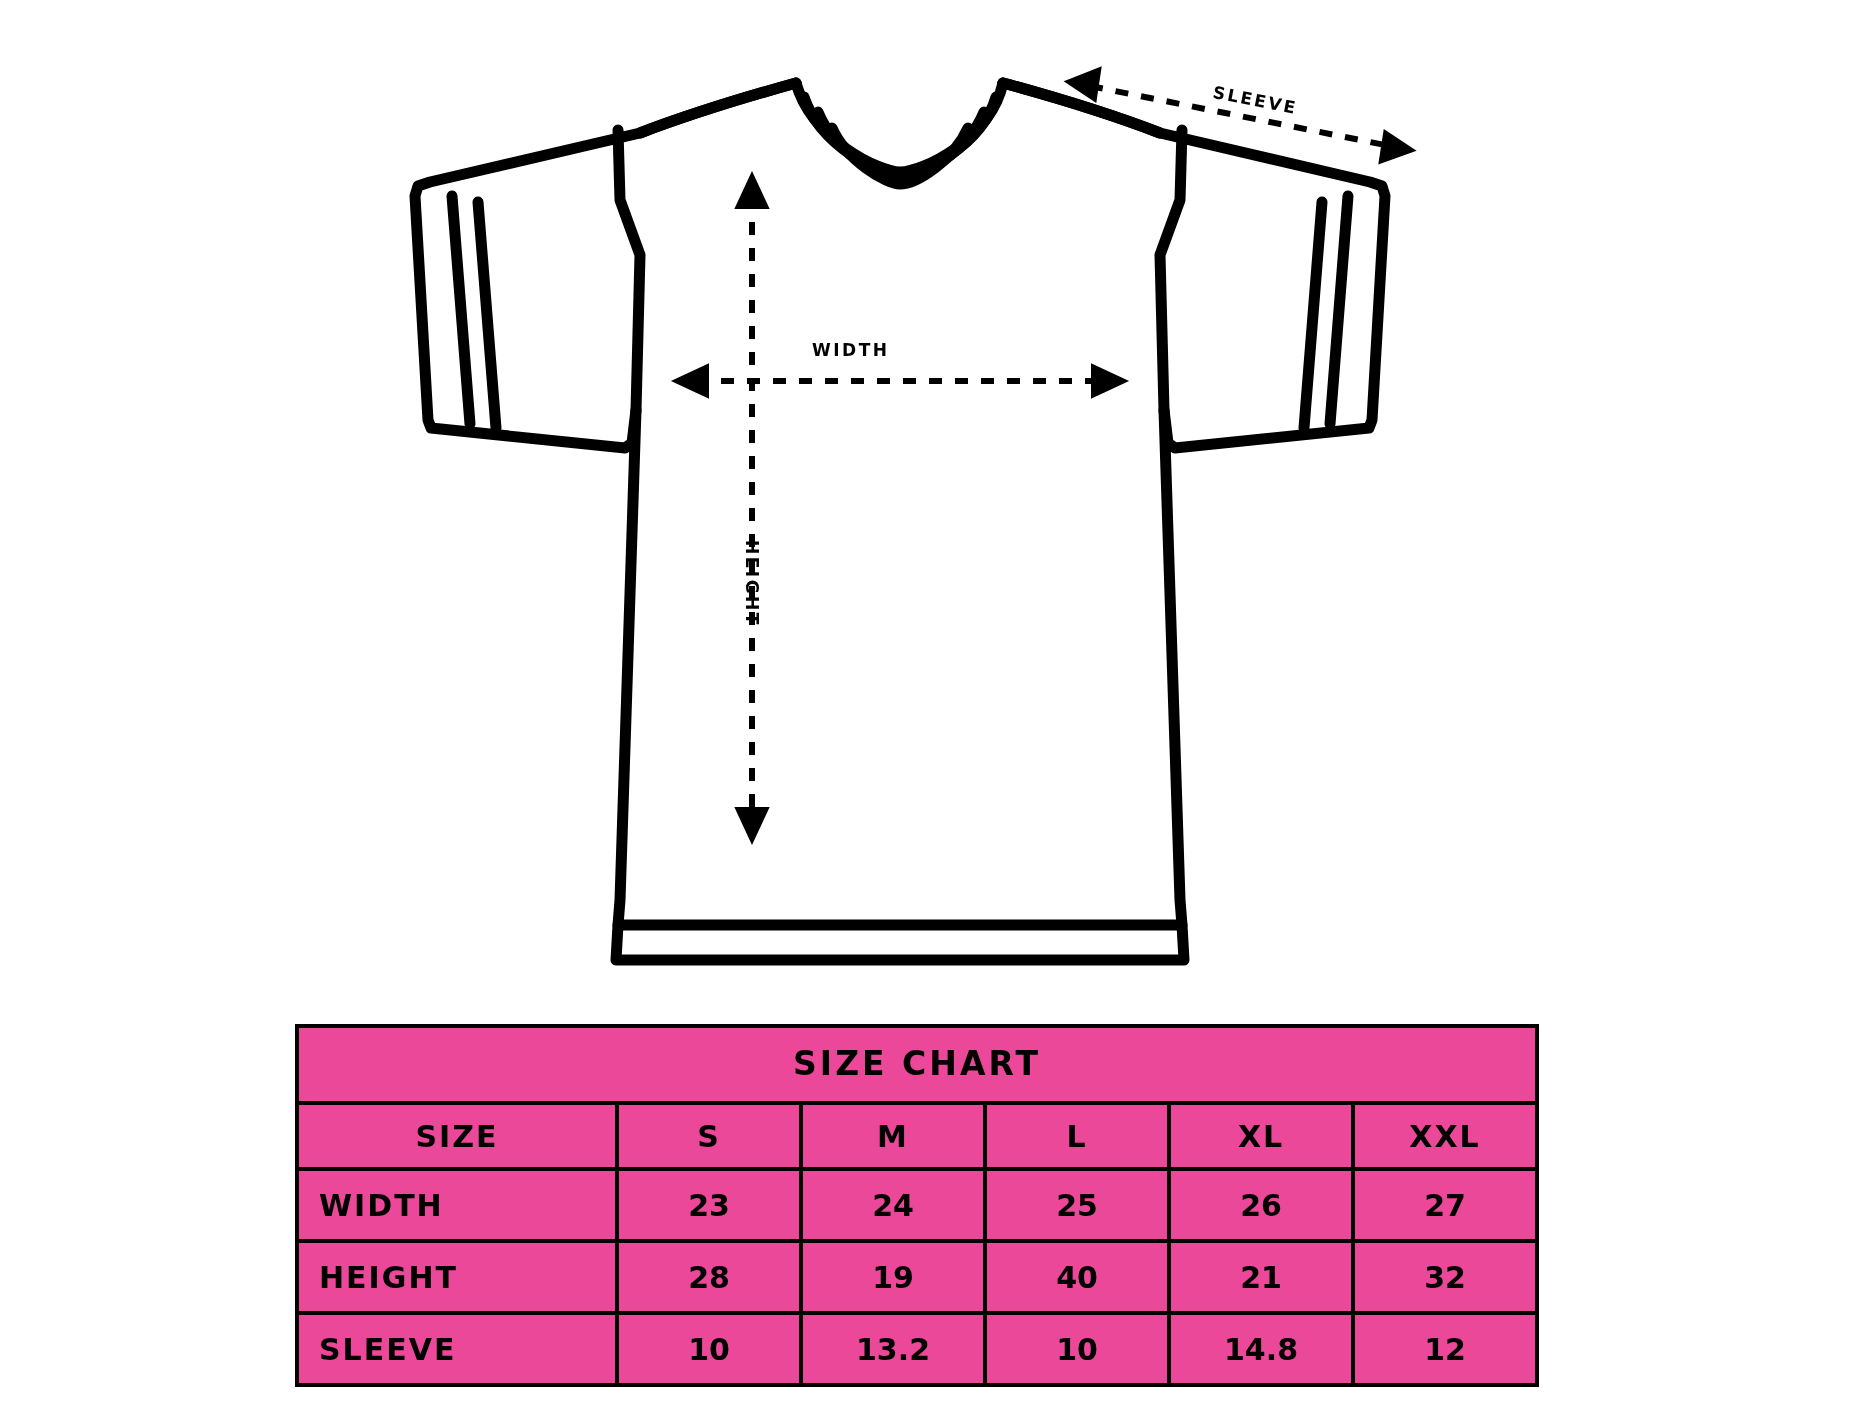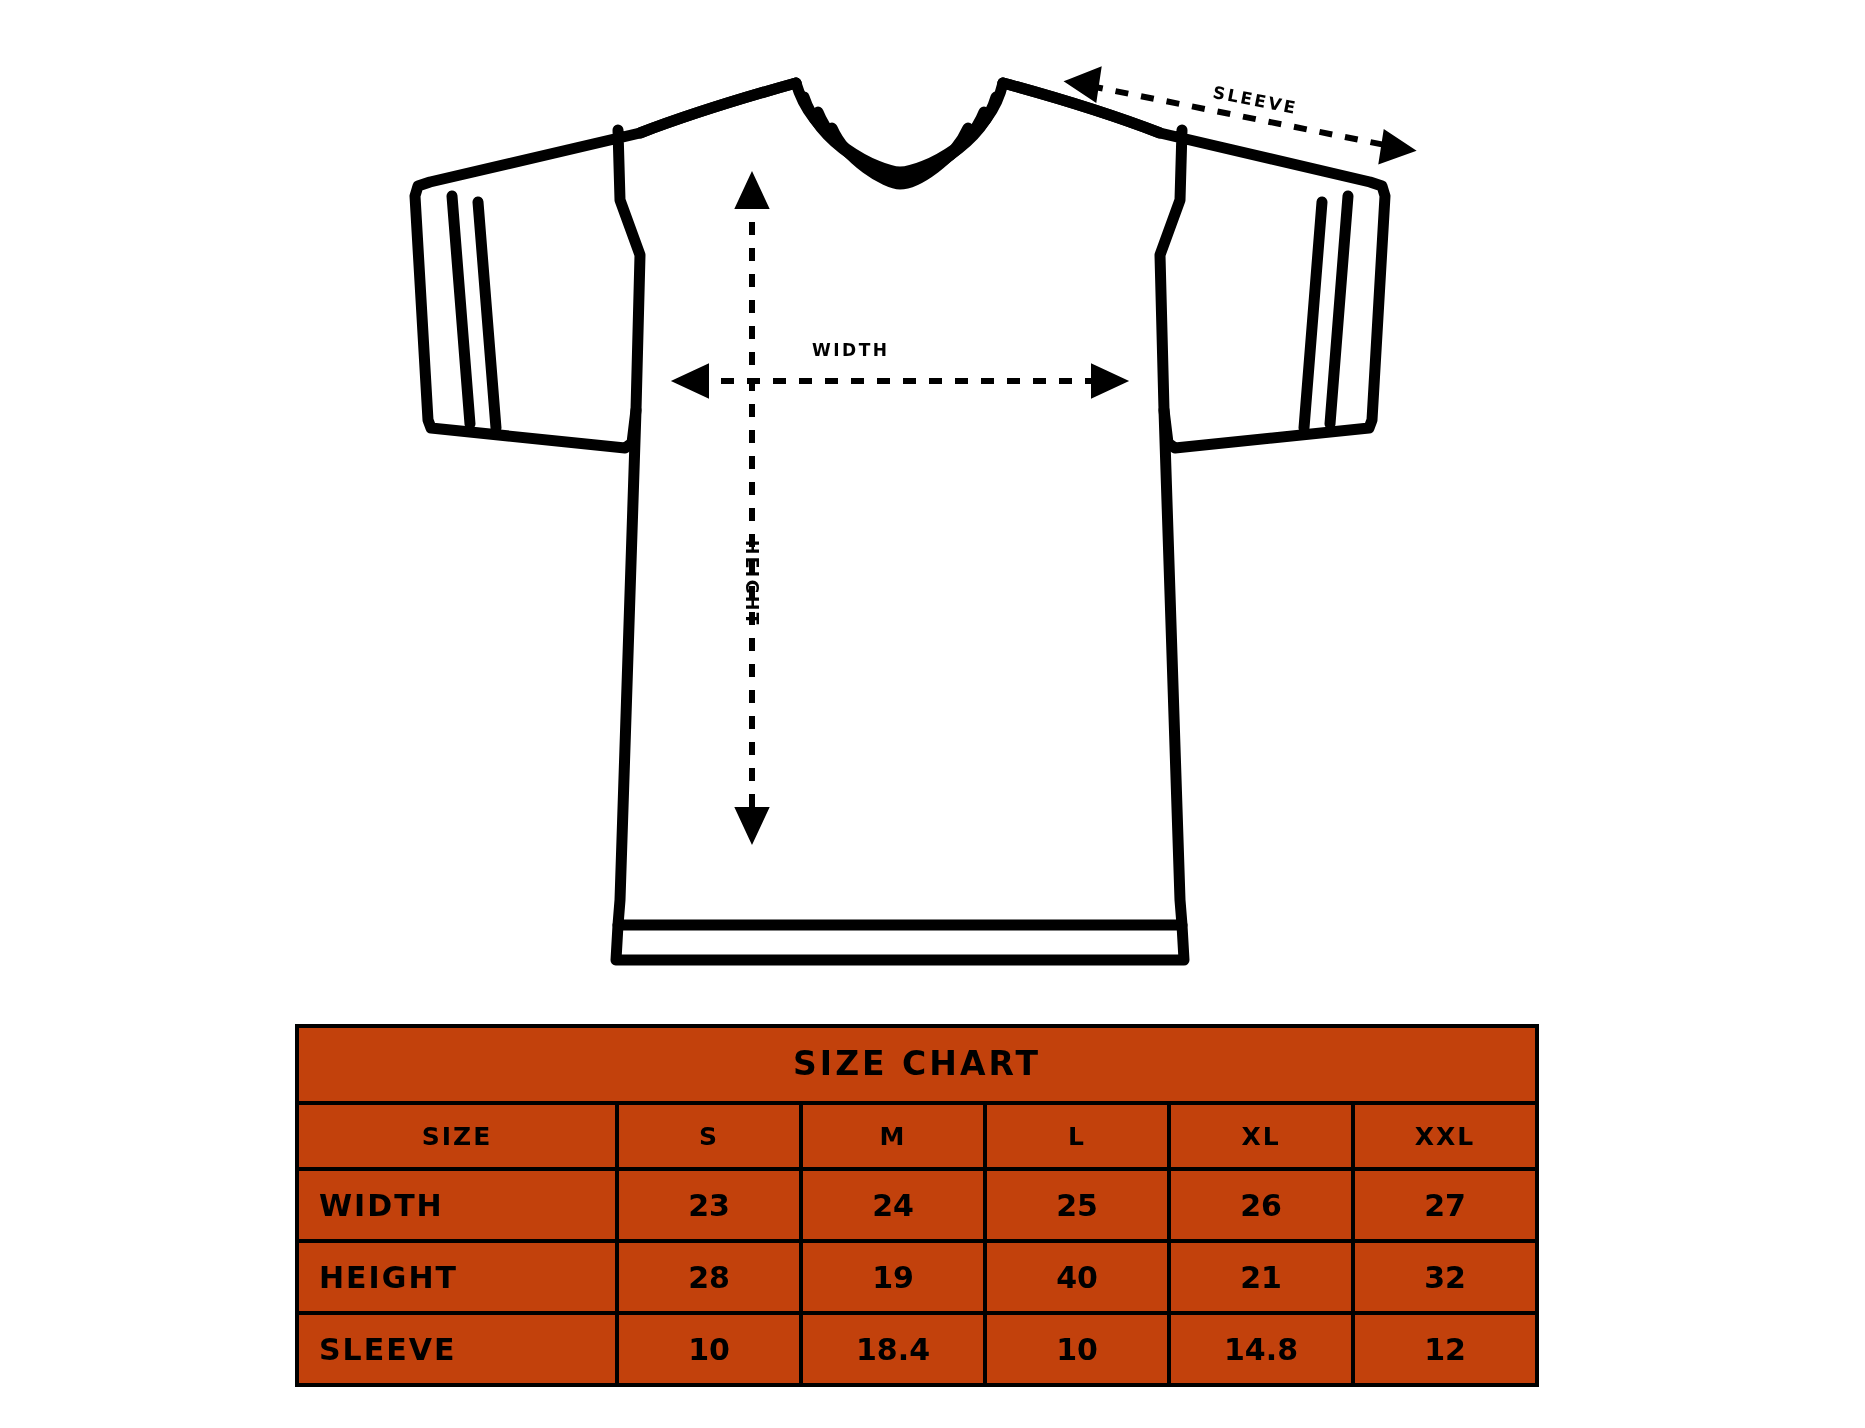--- a/index.html
+++ b/index.html
@@ -73,32 +73,32 @@
     width: 1243px;
     table-layout: fixed;
   }
   table.size-chart td,
   table.size-chart th {
     border: 4px solid #000000;
     text-align: center;
     font-family: "DejaVu Sans", sans-serif;
     font-weight: 700;
     color: #000000;
-    background: #c2410c;
+    background: #ec4899;
   }
   .title-row td {
     background: #000000;
     color: #ffffff;
     font-size: 33px;
     letter-spacing: 3px;
     padding: 16px 0 18px 0;
     border: 4px solid #000000;
   }
   .head-row td {
-    font-size: 25px;
+    font-size: 30px;
     letter-spacing: 2px;
     height: 62px;
     padding: 0;
   }
   .data-row td {
     font-size: 30px;
     height: 68px;
     padding: 0;
   }
   .row-label {
@@ -229,21 +229,21 @@
           <td class="row-label">HEIGHT</td>
           <td>28</td>
           <td>19</td>
           <td>40</td>
           <td>21</td>
           <td>32</td>
         </tr>
         <tr class="data-row">
           <td class="row-label">SLEEVE</td>
           <td>10</td>
-          <td>18.4</td>
+          <td>13.2</td>
           <td>10</td>
           <td>14.8</td>
           <td>12</td>
         </tr>
       </tbody>
     </table>
   </div>
 
 </div>
 

